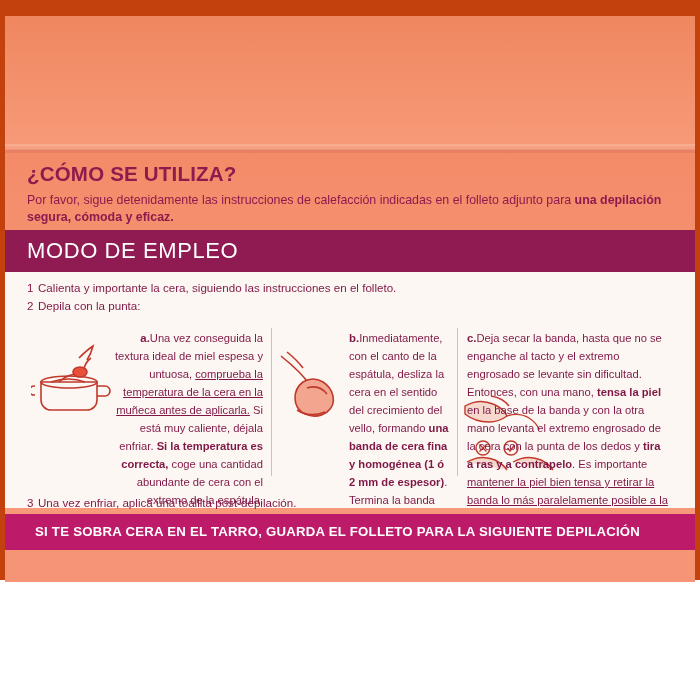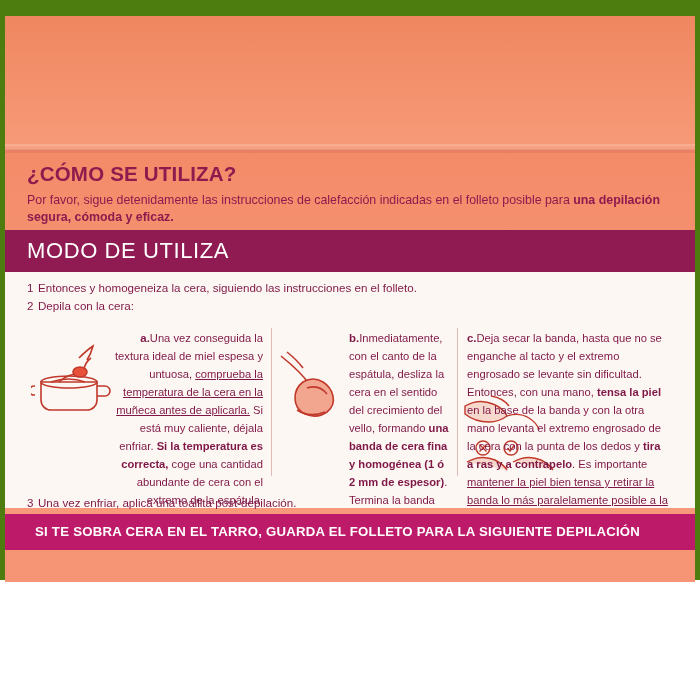--- a/index.html
+++ b/index.html
@@ -10,21 +10,21 @@
     width: 700px;
     height: 700px;
     background: #ffffff;
     font-family: "Liberation Sans", sans-serif;
     overflow: hidden;
   }
   .page {
     position: relative;
     width: 700px;
     height: 580px;
-    background: #4d7c0f;
+    background: #c2410c;
     text-decoration: underline;
   }
   .leaflet {
     position: absolute;
     left: 5px;
     top: 16px;
     width: 690px;
     height: 566px;
     background: linear-gradient(180deg, #f2835e 0%, #f59272 45%, #f79b7c 100%);
     overflow: hidden;
@@ -243,30 +243,30 @@
 <body>
 
 <div class="page">
   <div class="leaflet">
 
     <div class="fold"></div>
     <div class="fold2"></div>
 
     <div class="head-block">
       <div class="head-title">¿CÓMO SE UTILIZA?</div>
-      <p class="head-sub"><span>Por favor, sigue detenidamente las instrucciones de calefacción indicadas en el folleto posible para </span><b>una depilación segura, cómoda y eficaz.</b></p>
+      <p class="head-sub"><span>Por favor, sigue detenidamente las instrucciones de calefacción indicadas en el folleto adjunto para </span><b>una depilación segura, cómoda y eficaz.</b></p>
     </div>
 
     <div class="purple-bar">
-      <div class="label">MODO DE UTILIZA</div>
+      <div class="label">MODO DE EMPLEO</div>
     </div>
 
     <div class="panel">
-      <p class="step-line"><span class="step-num">1</span><span>Entonces y homogeneiza la cera, siguiendo las instrucciones en el folleto.</span></p>
-      <p class="step-line"><span class="step-num">2</span><span>Depila con la cera:</span></p>
+      <p class="step-line"><span class="step-num">1</span><span>Calienta y importante la cera, siguiendo las instrucciones en el folleto.</span></p>
+      <p class="step-line"><span class="step-num">2</span><span>Depila con la punta:</span></p>
 
       <div class="cols">
         <div class="vline" style="left:244px;"></div>
         <div class="vline" style="left:430px;"></div>
 
         <div class="col col-a">
           <div class="art">
             <svg width="82" height="78" viewBox="0 0 82 78">
               <g fill="none" stroke="#c0392b" stroke-width="1.6">
                 <path d="M10 40 h56 v18 a10 10 0 0 1 -10 10 h-36 a10 10 0 0 1 -10 -10 z"></path>

